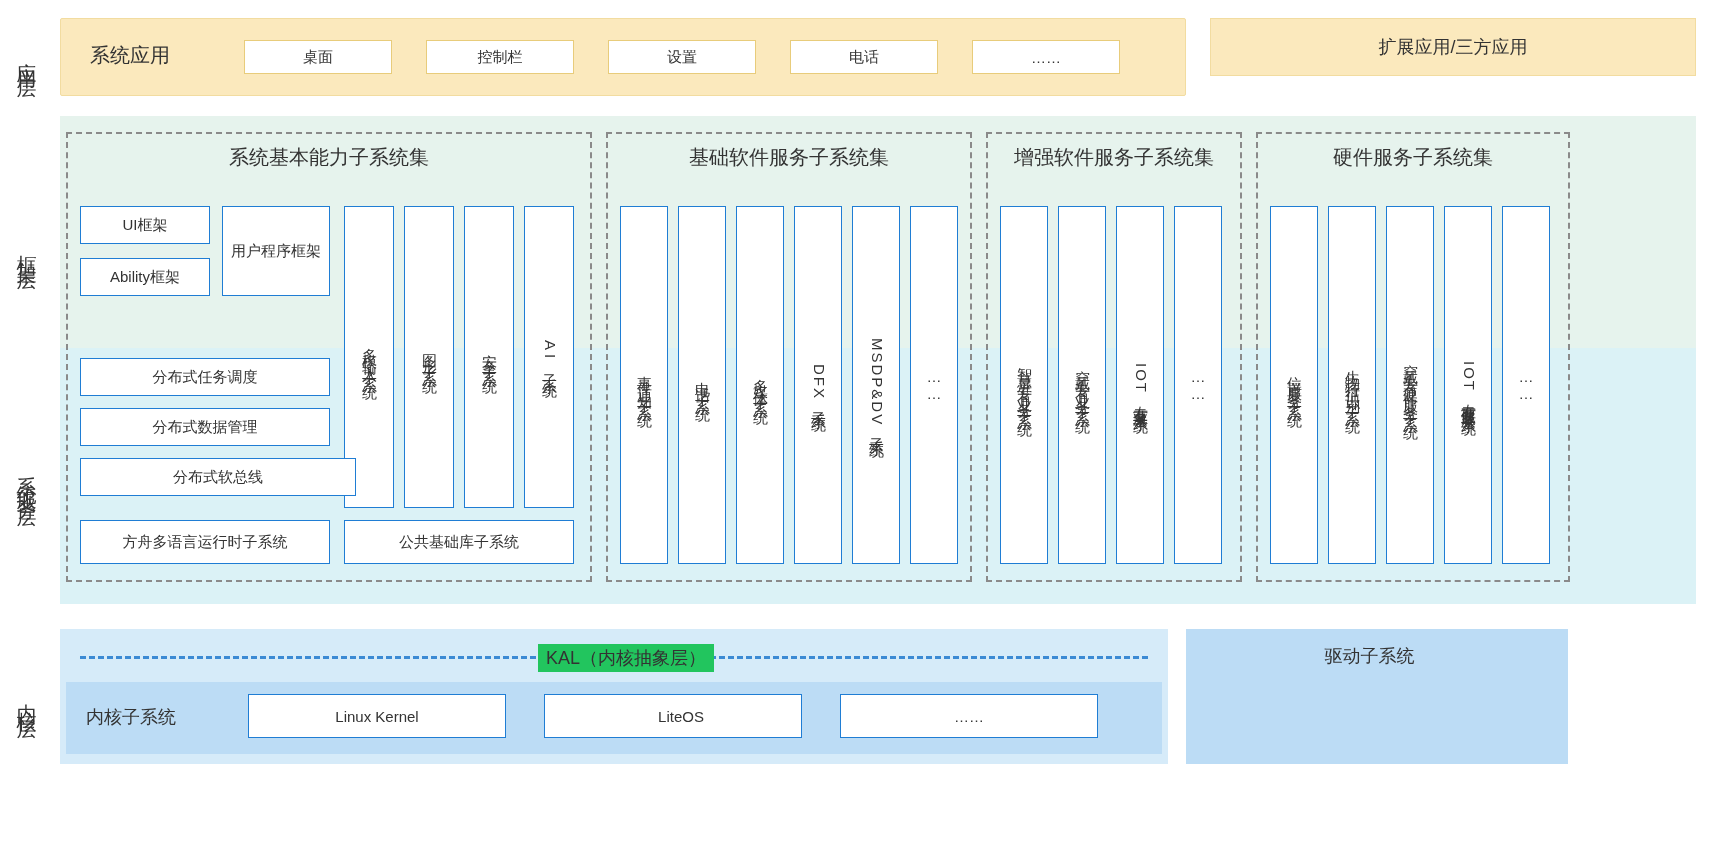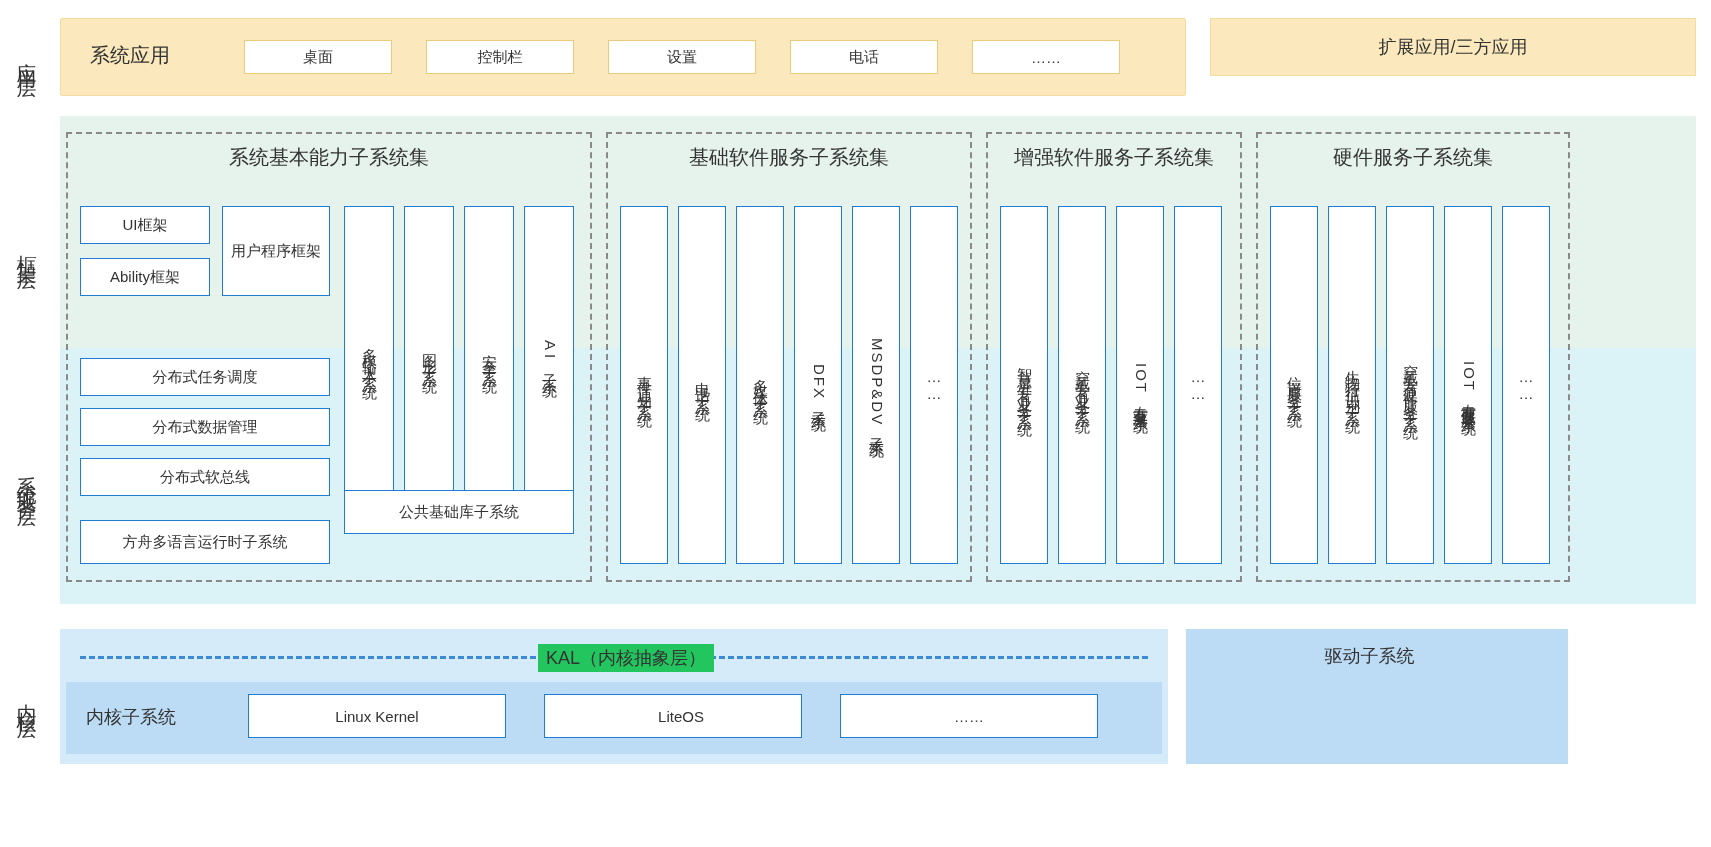--- a/index.html
+++ b/index.html
@@ -85,27 +85,27 @@
   <div class="vcol hz" style="position:absolute; left:524px; top:206px; width:50px; height:302px;">
       <span class="vcol-inner" style="text-orientation:mixed;">AI子系统</span>
     </div>
 
   <div class="whitebox" style="position:absolute; left:80px; top:358px; width:250px; height:38px;">
       <span>分布式任务调度</span>
     </div>
   <div class="whitebox" style="position:absolute; left:80px; top:408px; width:250px; height:38px;">
       <span>分布式数据管理</span>
     </div>
-  <div class="whitebox" style="position:absolute; left:80px; top:458px; width:250px; height:38px;">
+  <div class="whitebox" style="position:absolute; left:80px; top:458px; width:276px; height:38px;">
       <span>分布式软总线</span>
     </div>
   <div class="whitebox" style="position:absolute; left:80px; top:520px; width:250px; height:44px;">
       <span>方舟多语言运行时子系统</span>
     </div>
-  <div class="whitebox" style="position:absolute; left:344px; top:490px; width:230px; height:44px;">
+  <div class="whitebox" style="position:absolute; left:344px; top:520px; width:230px; height:44px;">
       <span>公共基础库子系统</span>
     </div>
 
   <div class="dashgroup" style="left:606px; top:132px; width:366px; height:450px;">
     <div class="dashtitle">基础软件服务子系统集</div>
   </div>
   <div class="vcol" style="position:absolute; left:620px; top:206px; width:48px; height:358px;">事件通知子系统</div>
   <div class="vcol" style="position:absolute; left:678px; top:206px; width:48px; height:358px;">电话子系统</div>
   <div class="vcol" style="position:absolute; left:736px; top:206px; width:48px; height:358px;">多媒体子系统</div>
   <div class="vcol asc" style="position:absolute; left:794px; top:206px; width:48px; height:358px;">

